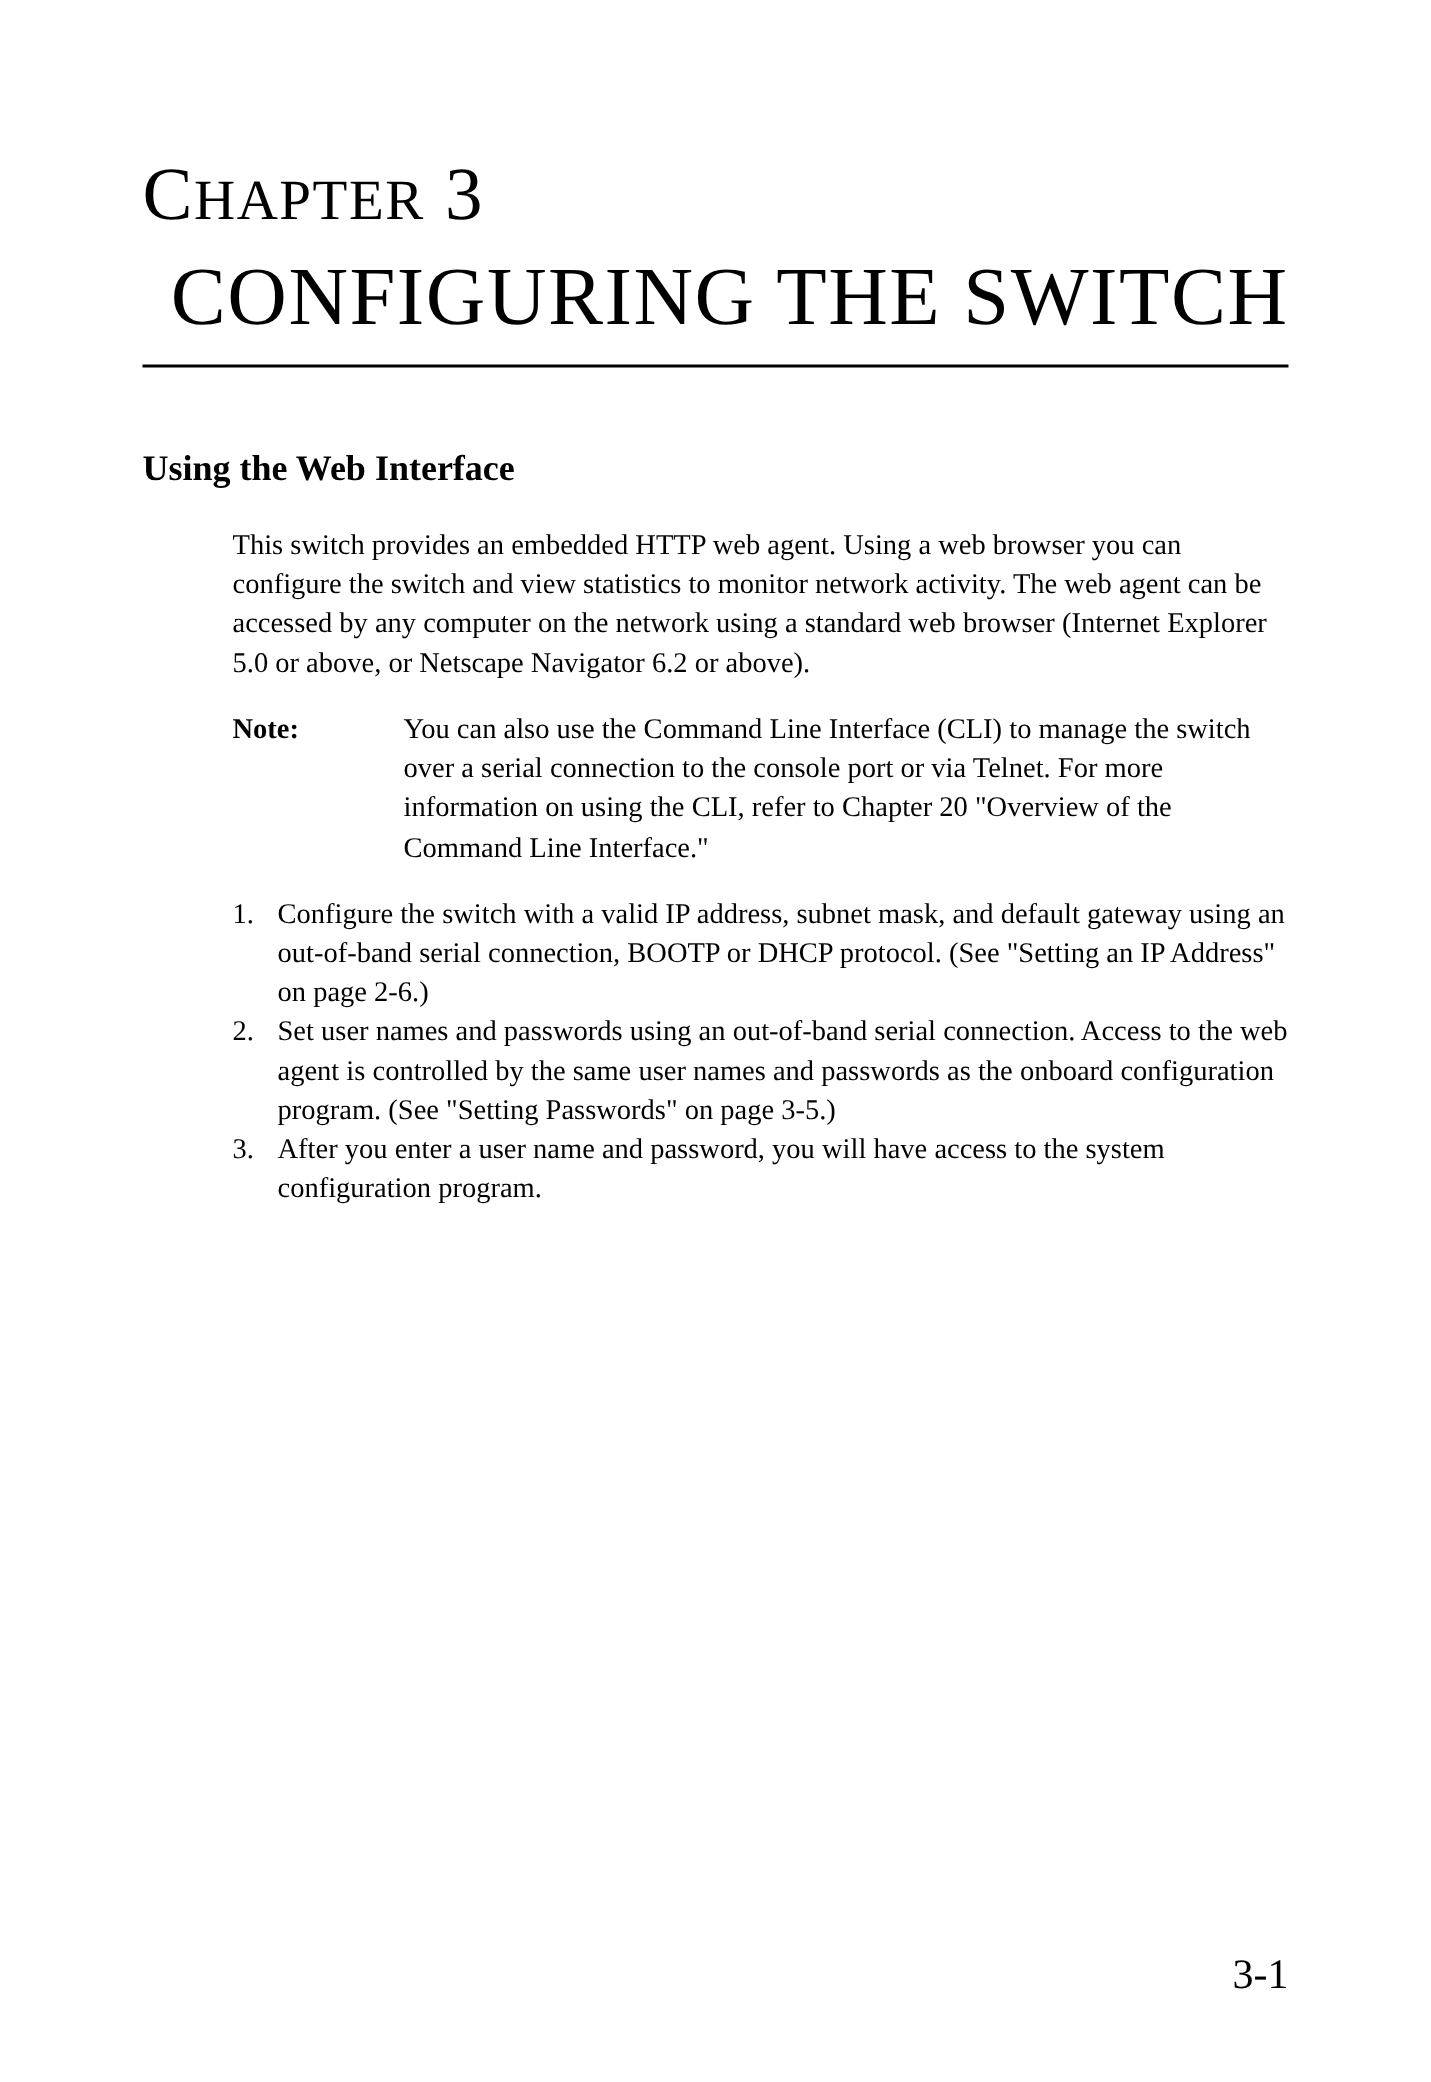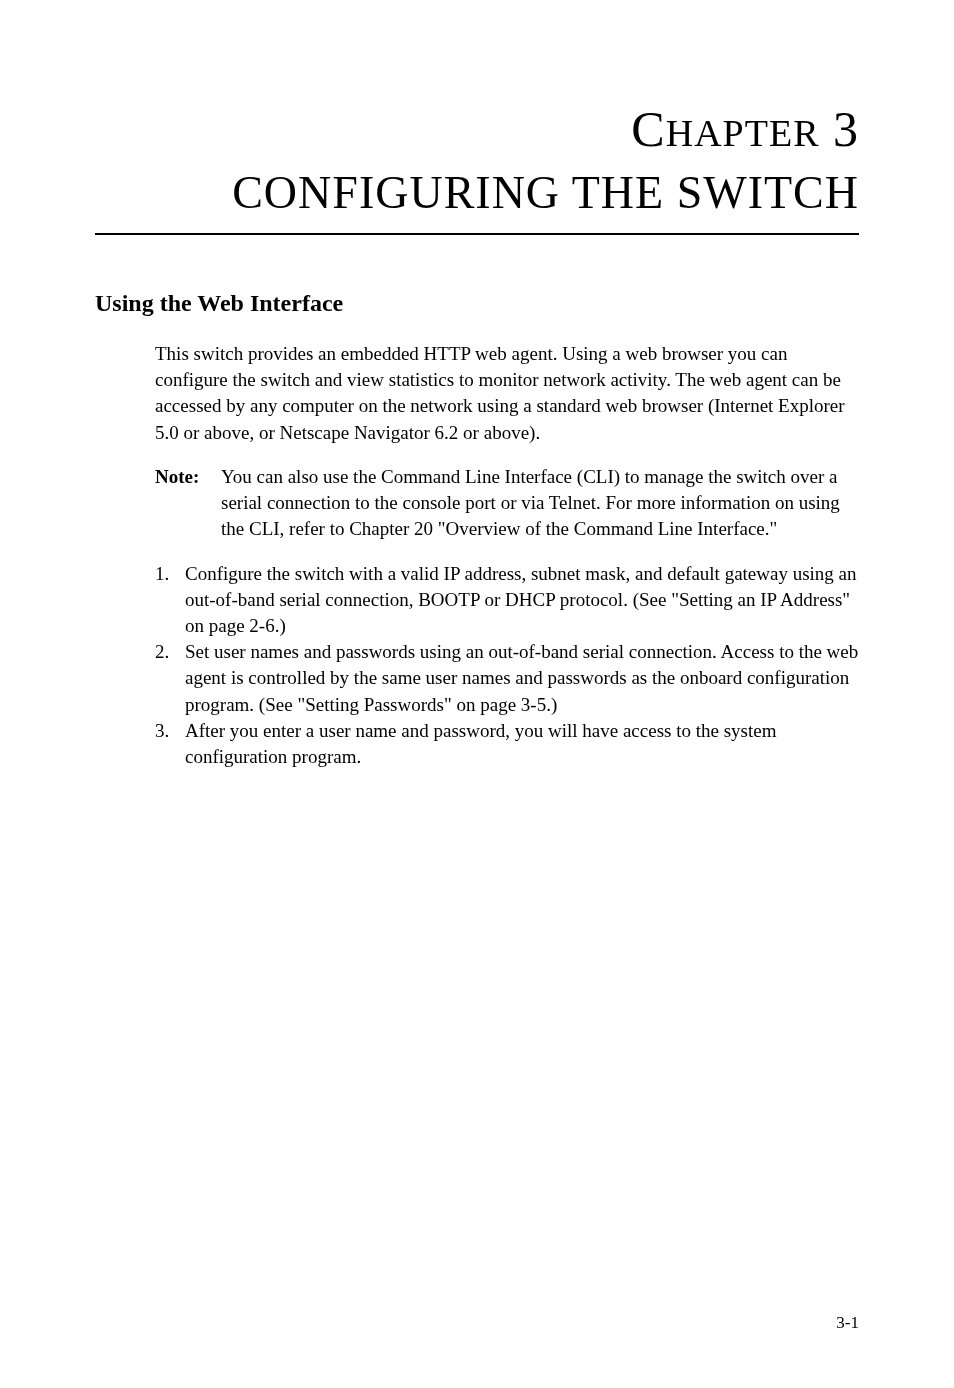--- a/index.html
+++ b/index.html
@@ -10,29 +10,28 @@
   body {
     width: 954px;
     height: 1388px;
     background: #ffffff;
     font-family: Garamond, Georgia, "Times New Roman", serif;
     color: #000000;
     padding: 100px 95px 40px 95px;
     position: relative;
   }
   .chapter-label {
-    text-align: right;
     font-size: 50px;
     letter-spacing: 1px;
     margin-bottom: 8px;
     font-weight: normal;
   }
   .chapter-title {
     text-align: right;
-    font-size: 46px;
+    font-size: 55px;
     font-variant: small-caps;
     letter-spacing: 1px;
     font-weight: normal;
     padding-bottom: 10px;
   }
   .title-rule {
     border: none;
     border-bottom: 2.5px solid #000;
     margin-bottom: 55px;
     margin-top: 4px;
@@ -47,20 +46,21 @@
     margin-left: 60px;
     font-size: 19px;
     line-height: 1.38;
   }
   .para {
     margin-bottom: 18px;
   }
   .note-wrap {
     display: flex;
     margin-bottom: 18px;
+    gap: 48px;
   }
   .note-label {
     font-weight: bold;
     min-width: 66px;
   }
   .note-body {
     flex: 1;
   }
   .ol {
     counter-reset: item;
@@ -73,21 +73,21 @@
   .ol-num {
     min-width: 30px;
   }
   .ol-text {
     flex: 1;
   }
   .page-number {
     position: absolute;
     bottom: 55px;
     right: 95px;
-    font-size: 17px;
+    font-size: 28px;
   }
 </style>
 </head>
 <body>
 
 <div class="chapter-label">
   <span>C</span><span style="font-size:38px">HAPTER</span>
   <span>3</span>
 </div>
 

